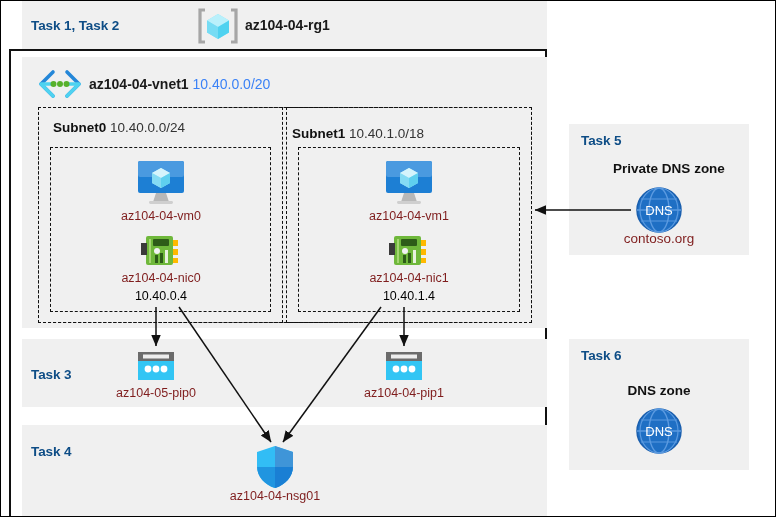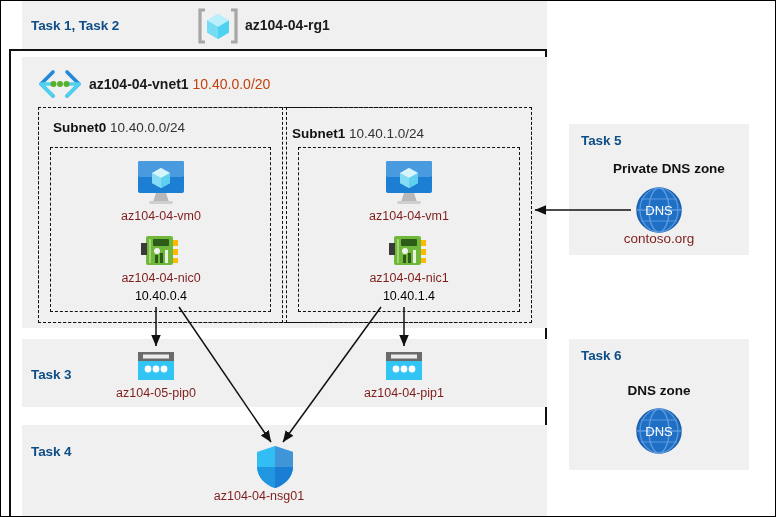--- a/index.html
+++ b/index.html
@@ -27,21 +27,21 @@
   
   .subnets-box{left:37px;top:106px;width:494px;height:216px;border:1.6px dashed #111;}
   .subnet0-box{left:37px;top:106px;width:245px;height:216px;border:1.6px dashed #111;}
   .subnet1-box{left:285px;top:106px;width:246px;height:216px;border:1.6px dashed #111;}
   .vm-box0{left:49px;top:146px;width:221px;height:165px;border:1.4px dashed #111;}
   .vm-box1{left:297px;top:146px;width:222px;height:165px;border:1.4px dashed #111;}
 
   
   .task-label{color:#0e4d86;font-weight:bold;font-size:13.5px;letter-spacing:-0.1px;}
   .res-title{font-size:14px;color:#1a1a1a;font-weight:bold;}
-  .res-title .light{font-weight:normal;color:#c2410c;}
+  .res-title .light{font-weight:normal;color:#3b82f6;}
   .subnet-title{font-size:13.5px;color:#111;font-weight:bold;}
   .subnet-title .light{font-weight:normal;color:#333;}
   .node-name{font-size:12.5px;font-weight:normal;color:#7f1d1d;text-align:center;white-space:nowrap;}
   .node-ip{font-size:12.5px;font-weight:normal;color:#000000;text-align:center;white-space:nowrap;}
   .panel-head{font-size:13.5px;font-weight:bold;color:#111;text-align:center;white-space:nowrap;}
 
   svg{display:block;overflow:visible;}
   .lines{left:0;top:0;width:776px;height:517px;pointer-events:none;}
 </style>
 </head>
@@ -87,21 +87,21 @@
   <div class="abs subnets-box"></div>
   <div class="abs subnet0-box"></div>
   <div class="abs subnet1-box"></div>
 
   <div class="abs subnet-title" style="left:52px;top:119px;">
     <span>Subnet0</span>
     <span class="light">10.40.0.0/24</span>
   </div>
   <div class="abs subnet-title" style="left:291px;top:125px;">
     <span>Subnet1</span>
-    <span class="light">10.40.1.0/24</span>
+    <span class="light">10.40.1.0/18</span>
   </div>
 
   <div class="abs vm-box0"></div>
   <div class="abs vm-box1"></div>
 
   <div class="abs" style="left:133px;top:158px;">
     <svg width="54" height="46" viewBox="0 0 54 46">
       <rect x="4" y="2" width="46" height="32" rx="2" fill="#1d7fd4"></rect>
       <rect x="4" y="2" width="46" height="16" rx="2" fill="#4a9ae0"></rect>
       <polygon points="27,9 36,14 36,24 27,29 18,24 18,14" fill="#9fe4f8"></polygon>
@@ -195,21 +195,21 @@
   <div class="abs task-label" style="left:30px;top:443px;">Task 4</div>
 
   <div class="abs" style="left:253px;top:443px;">
     <svg width="42" height="46" viewBox="0 0 42 46">
       <path d="M21 2 L39 8 L39 22 C39 33 31 41 21 44 C11 41 3 33 3 22 L3 8 Z" fill="#32bdf5"></path>
       <path d="M21 2 L39 8 L39 22 C39 33 31 41 21 44 Z" fill="#3f95d8"></path>
       <path d="M21 23 L39 23 L39 22 C39 33 31 41 21 44 Z" fill="#1a7fd4"></path>
       <path d="M21 23 L3 23 L3 22 C3 33 11 41 21 44 Z" fill="#2095e0"></path>
     </svg>
   </div>
-  <div class="abs node-name" style="left:168px;top:488px;width:180px;">az104-04-nsg01</div>
+  <div class="abs node-name" style="left:184px;top:488px;width:180px;">az104-04-nsg01</div>
 
   <div class="abs task5-panel"></div>
   <div class="abs task-label" style="left:580px;top:132px;">Task 5</div>
   <div class="abs panel-head" style="left:568px;top:160px;width:180px;padding-left:20px;">Private DNS zone</div>
 
   <div class="abs" style="left:633px;top:184px;">
     <svg width="50" height="50" viewBox="0 0 50 50">
       <circle cx="25" cy="25" r="22" fill="#1f6fc4"></circle>
       <circle cx="25" cy="25" r="22" fill="none" stroke="#1a5fae" stroke-width="1.5"></circle>
       <ellipse cx="25" cy="25" rx="10" ry="22" fill="none" stroke="#5b9ae0" stroke-width="1.4"></ellipse>

